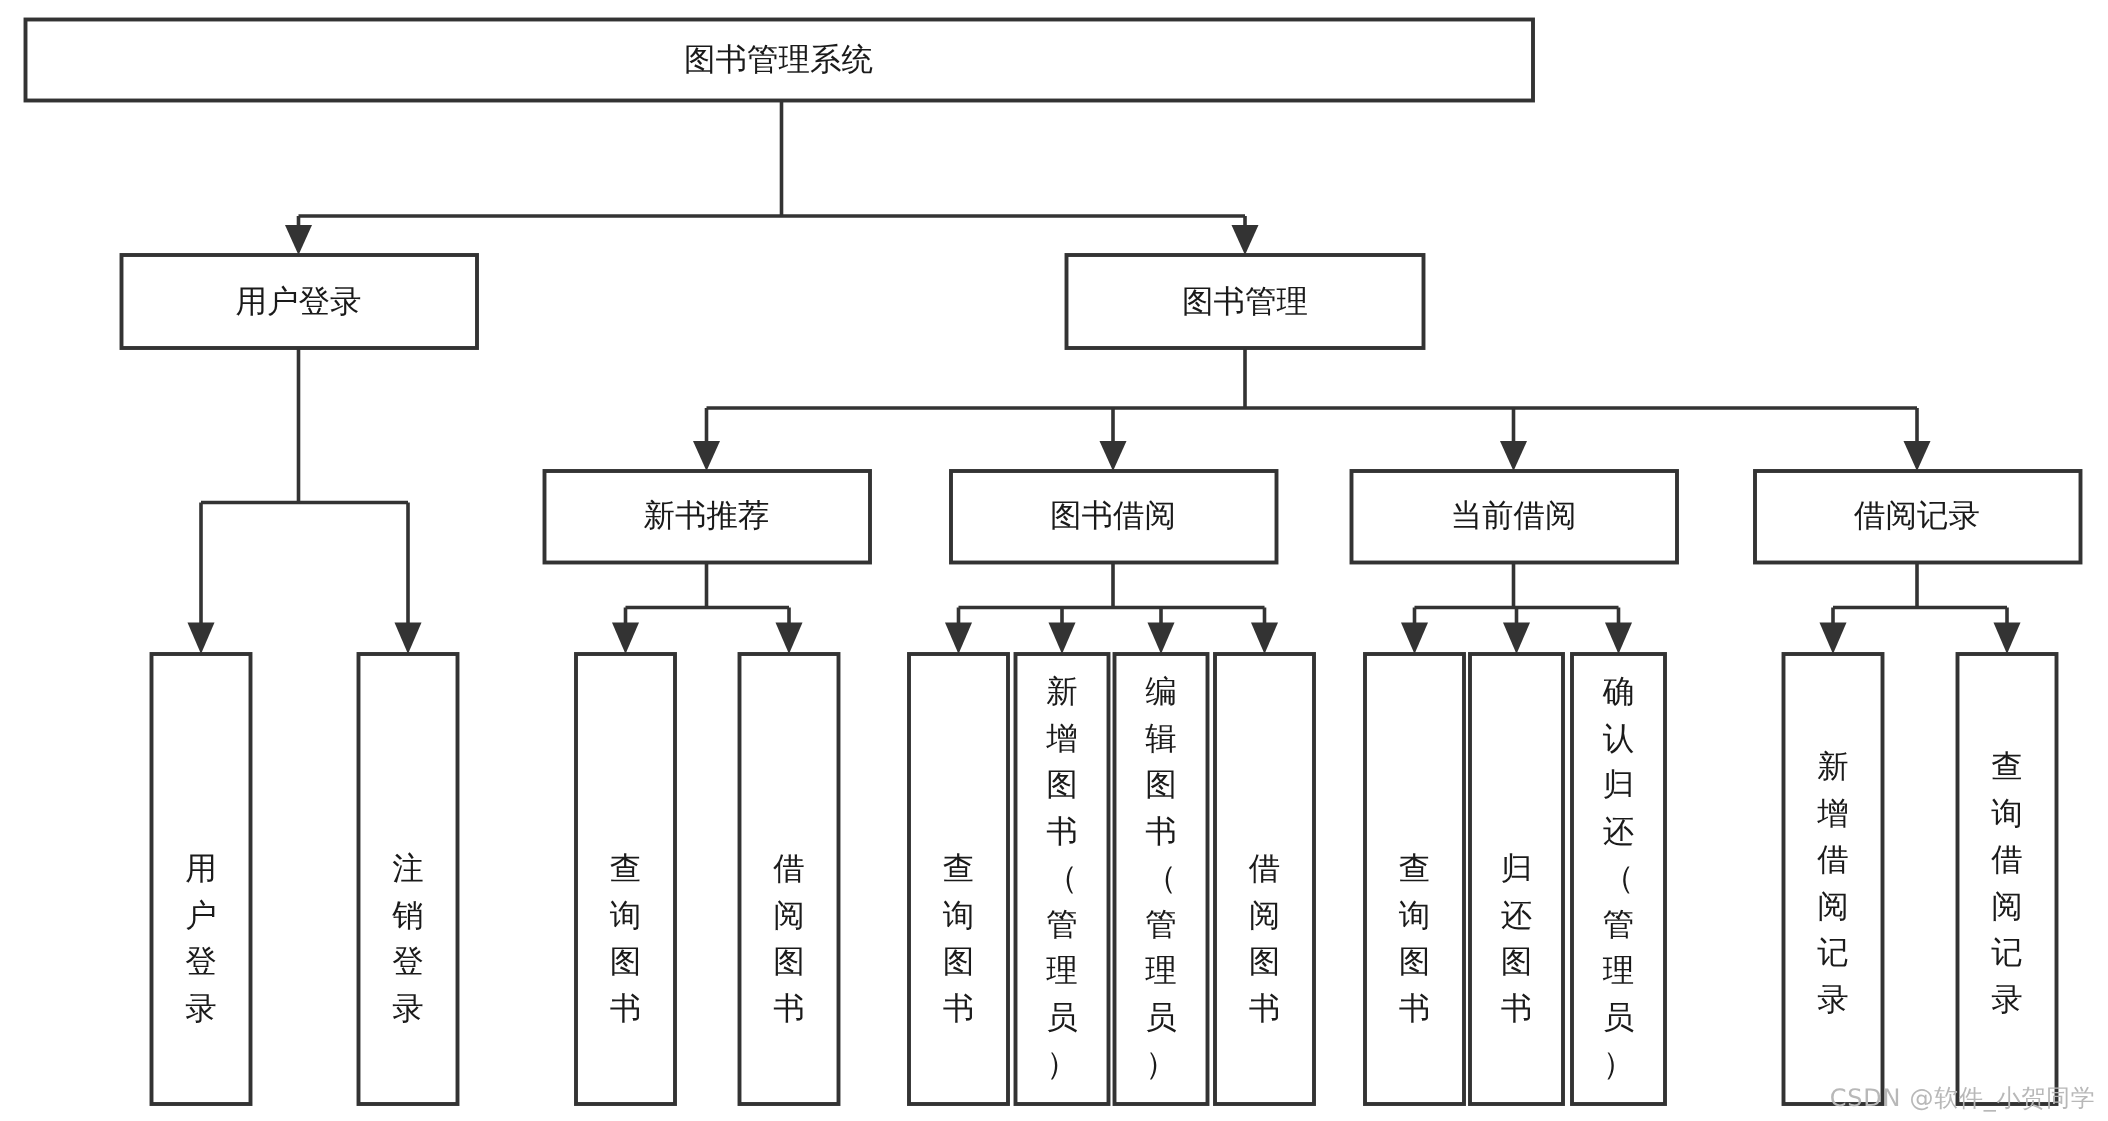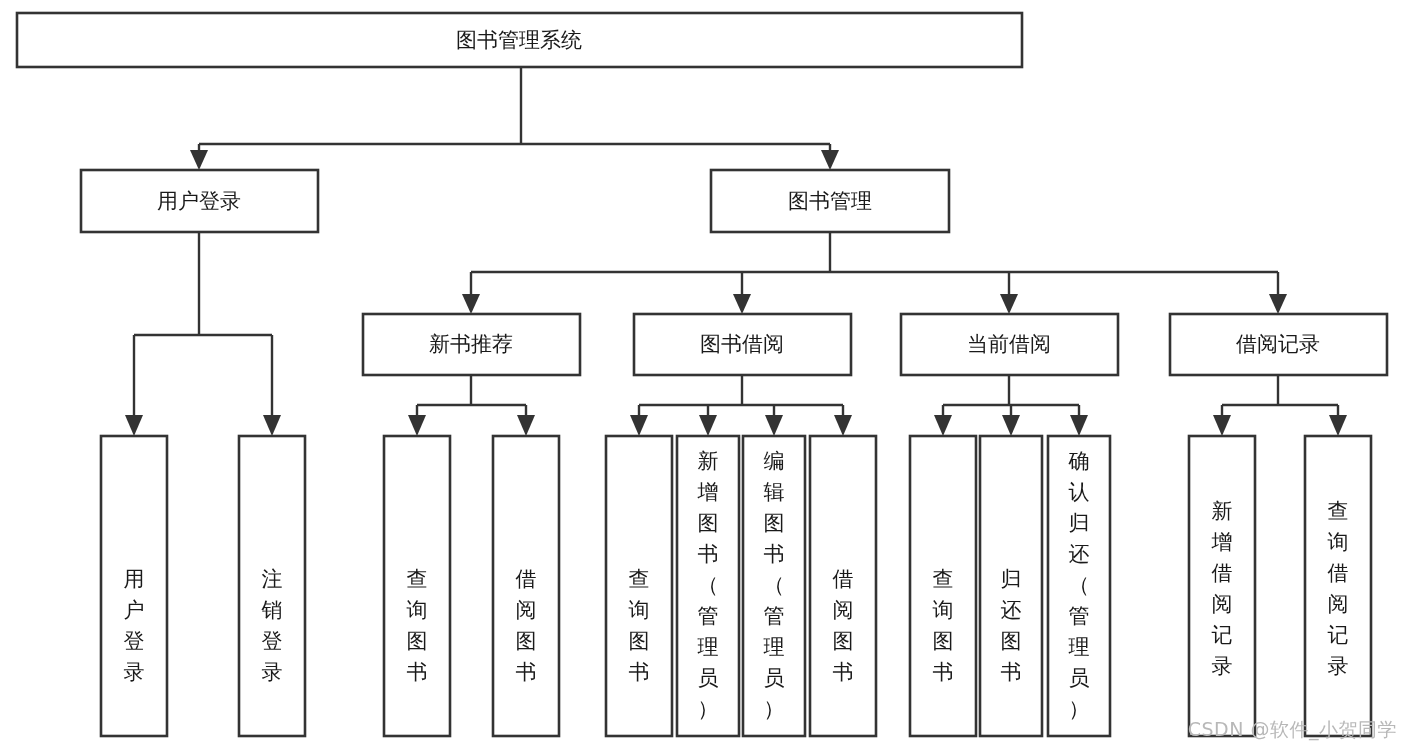--- a/index.html
+++ b/index.html
@@ -57,21 +57,21 @@
     font-family: "DejaVu Sans", "Liberation Sans", sans-serif;
     font-size: 21px;
     fill: #1a1a1a;
     text-anchor: middle;
   }
   .watermark {
     position: absolute;
     right: 8px;
     bottom: 4px;
     font-family: "DejaVu Sans", "Liberation Sans", sans-serif;
-    font-size: 19px;
+    font-size: 16px;
     color: #b8b8b8;
     letter-spacing: 0.5px;
     white-space: nowrap;
     pointer-events: none;
   }
 </style>
 </head>
 <body>
 
 <div id="diagram-root">

